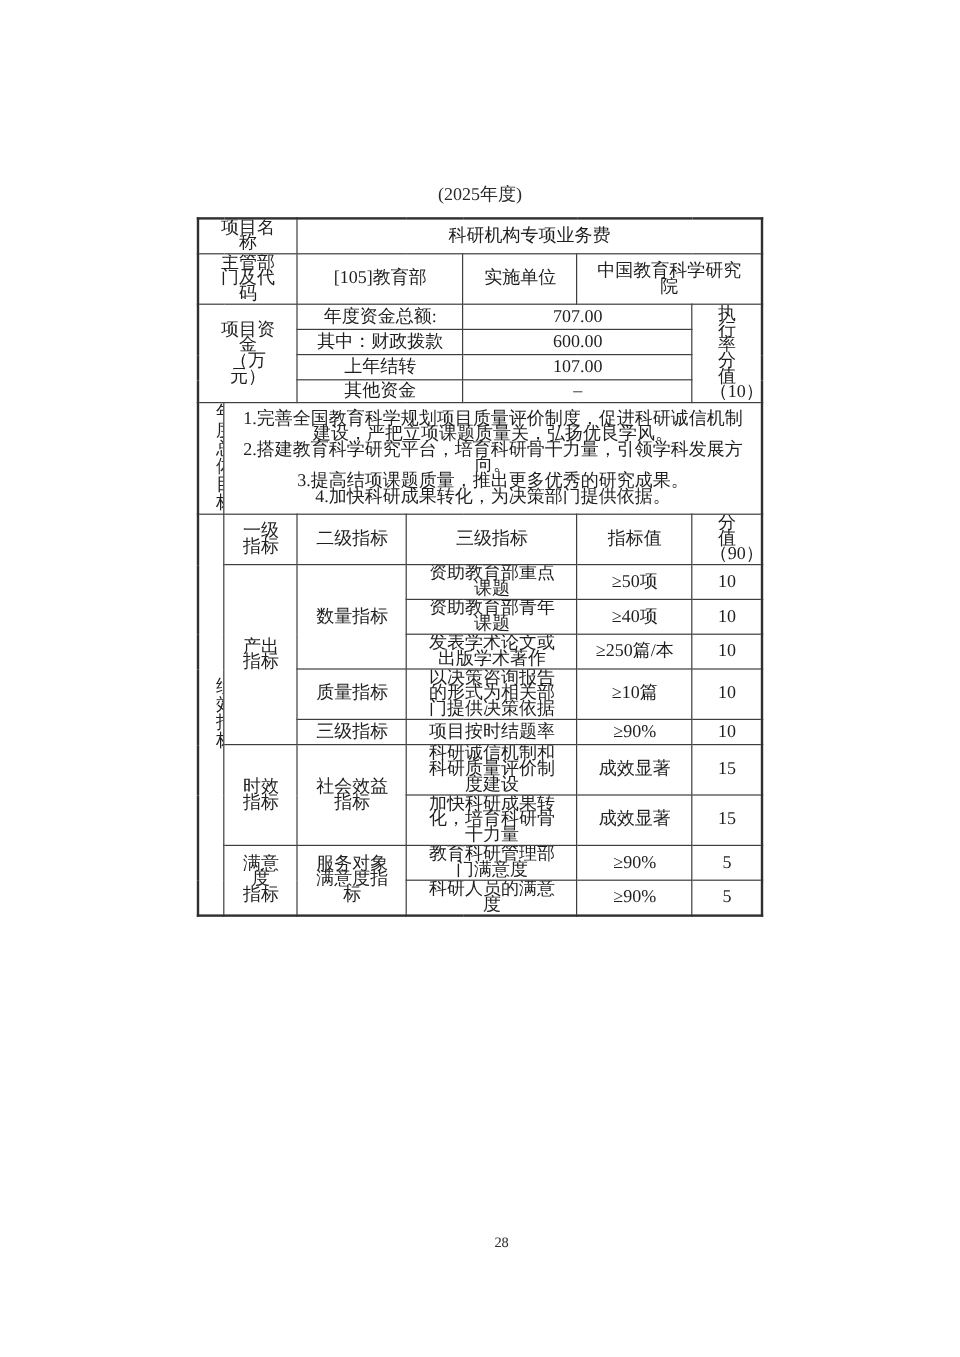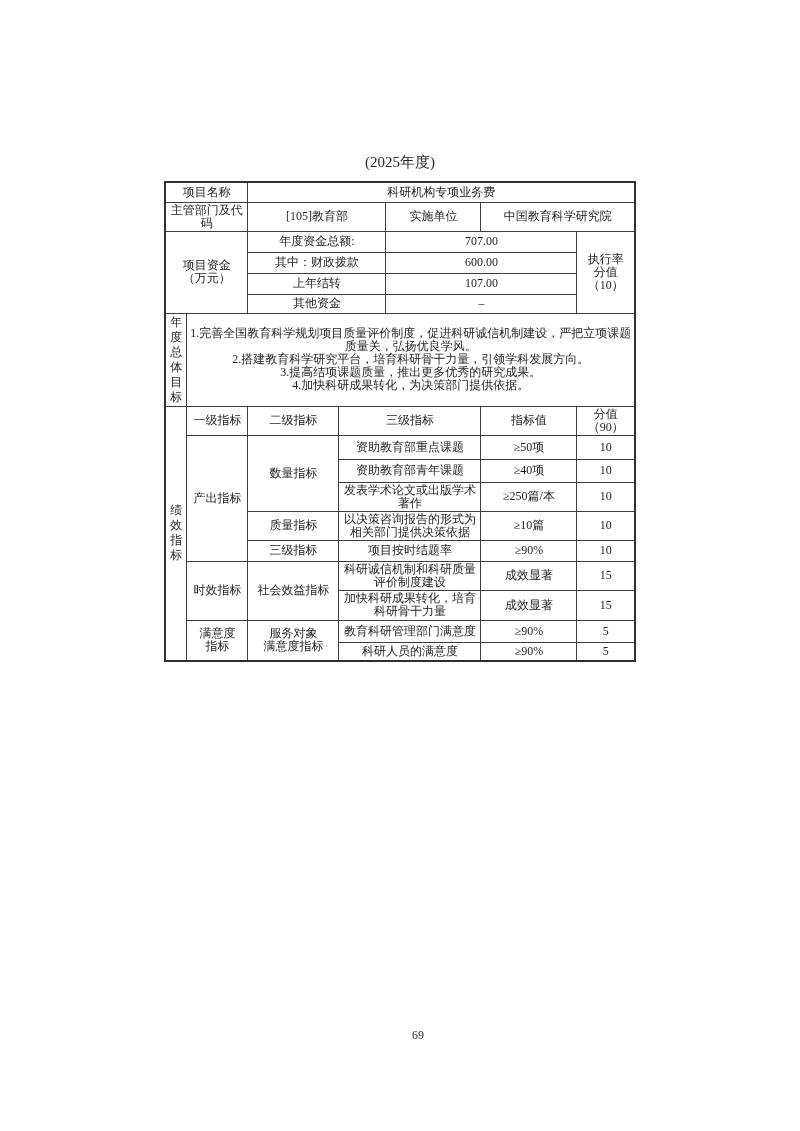--- a/index.html
+++ b/index.html
@@ -30,25 +30,25 @@
   }
   table.main {
     border-collapse: collapse;
     table-layout: fixed;
     width: 470px;
     margin: 9px auto 0 auto;
     border: 2px solid #2f2f2f;
   }
   table.main td {
     border: 1px solid #3e3e3e;
-    font-size: 12px;
+    font-size: 15px;
     line-height: 13px;
     text-align: center;
     vertical-align: middle;
-    padding: 1px 2px;
+    padding: 1px 14px;
     overflow: hidden;
     color: #1f1f1f;
   }
   
   tr.r1  { height: 20px; }
   tr.r2  { height: 20px; }
   tr.r3  { height: 21px; }
   tr.r4  { height: 21px; }
   tr.r5  { height: 21px; }
   tr.r6  { height: 19px; }
@@ -218,14 +218,14 @@
       <td>5</td>
     </tr>
     <tr class="r17">
       <td colspan="2" class="al">科研人员的满意度</td>
       <td>≥90%</td>
       <td>5</td>
     </tr>
   </tbody>
     </table>
 
-  <div class="page-number">69</div>
+  <div class="page-number">28</div>
 </div>
 
 </body></html>

